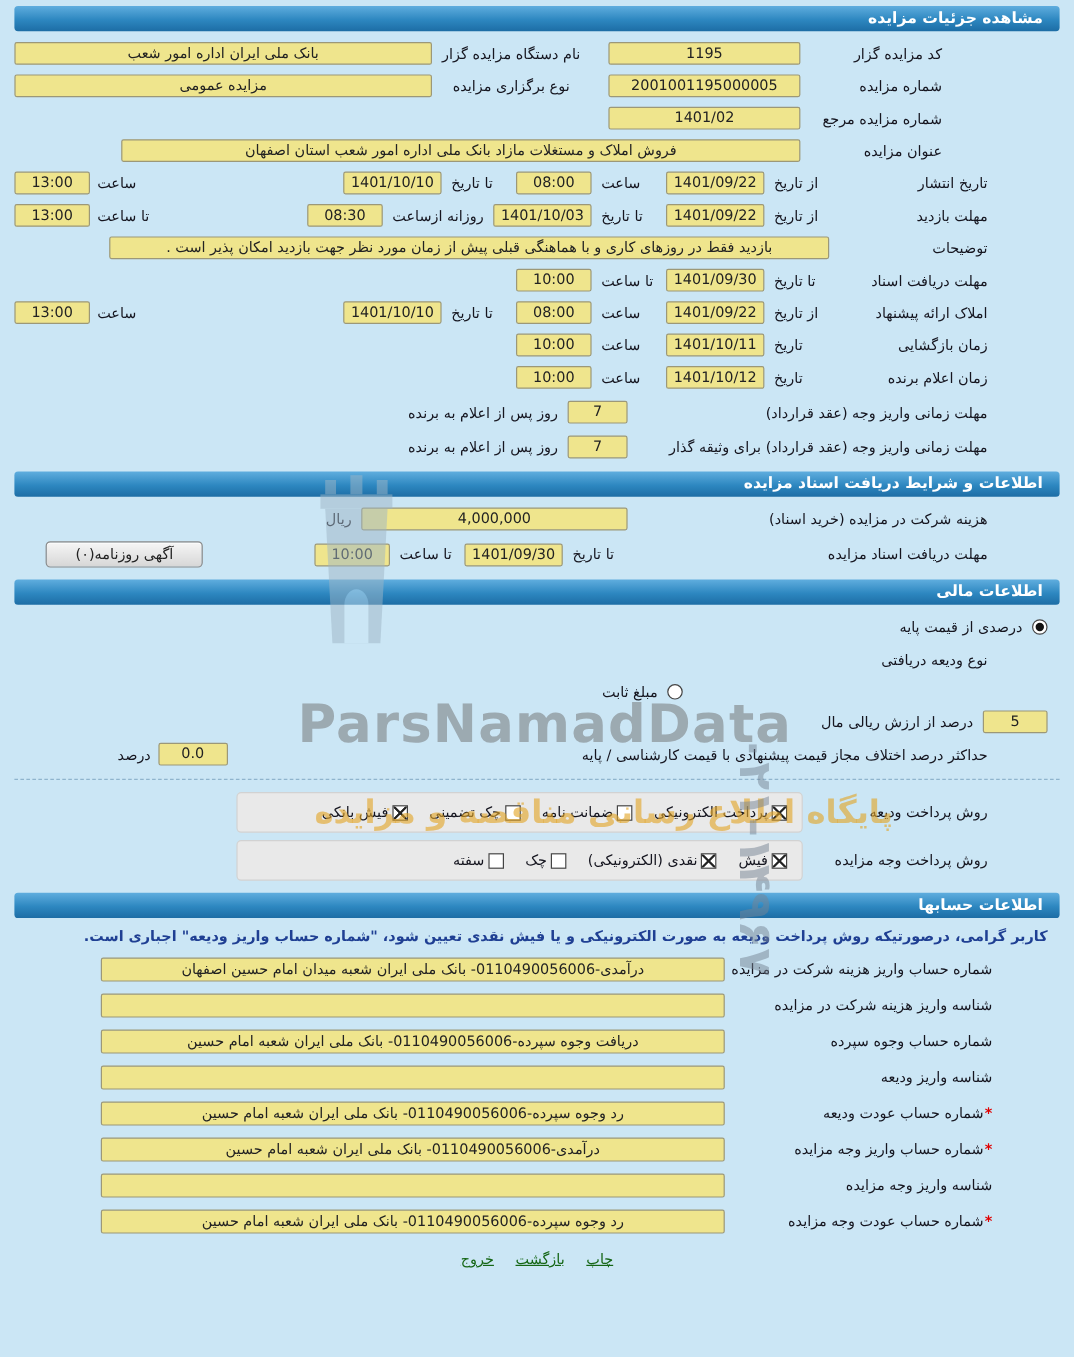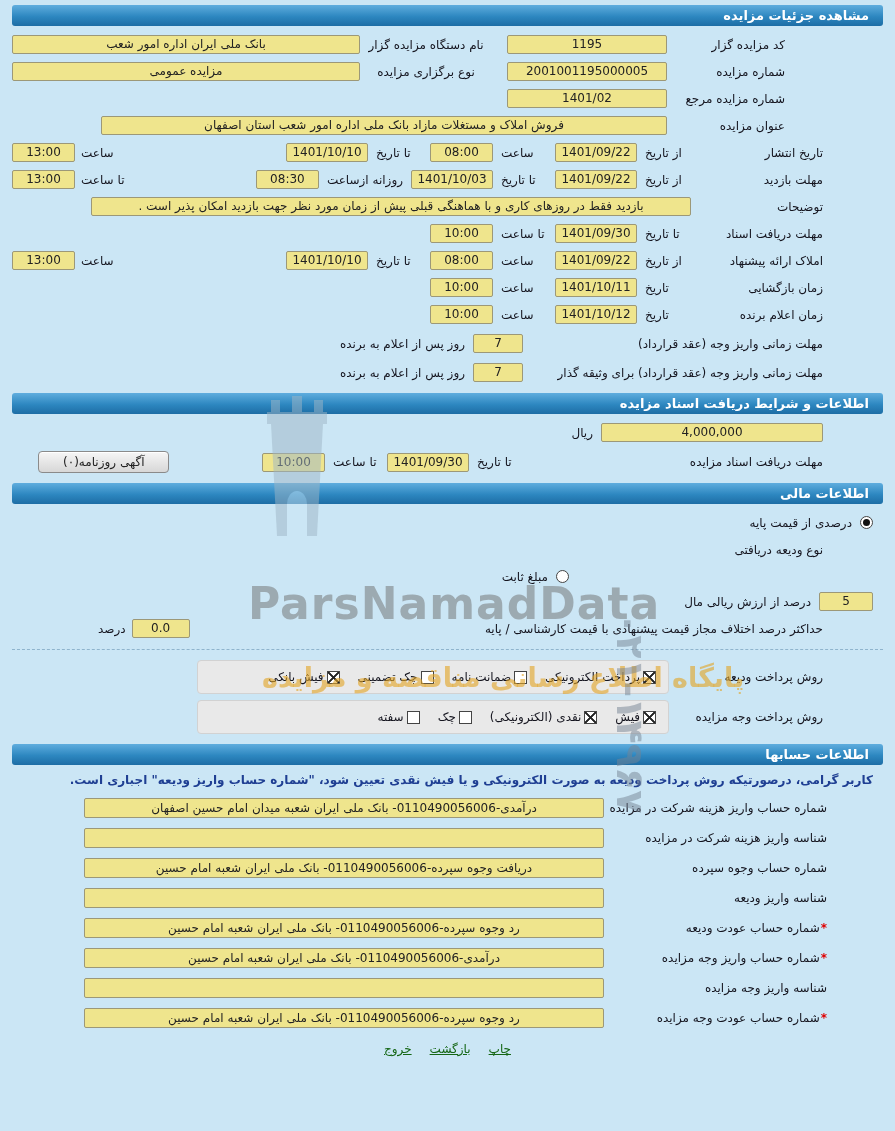--- a/index.html
+++ b/index.html
@@ -205,20 +205,21 @@
 
   <div class="row prow">
     <span class="lbl lblw">مهلت زمانی واریز وجه (عقد قرارداد) برای وثیقه گذار</span>
     <span class="field w50">7</span>
     <span class="lbl">روز پس از اعلام به برنده</span>
   </div>
 
   <div class="section-header">اطلاعات و شرایط دریافت اسناد مزایده</div>
 
   <div class="row prow">
+    <span class="lbl lblw">هزینه شرکت در مزایده (خرید اسناد)</span>
     <span class="field w220">4,000,000</span>
     <span class="lbl">ریال</span>
   </div>
 
   <div class="row prow">
     <span class="lbl lblw">مهلت دریافت اسناد مزایده</span>
     <span class="lbl sl">تا تاریخ</span>
     <span class="field w80">1401/09/30</span>
     <span class="lbl sl">تا ساعت</span>
     <span class="field w75">10:00</span>

